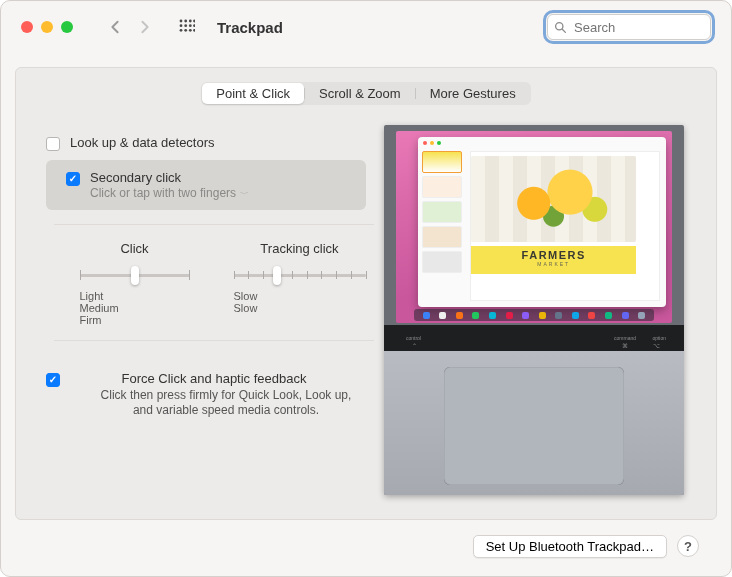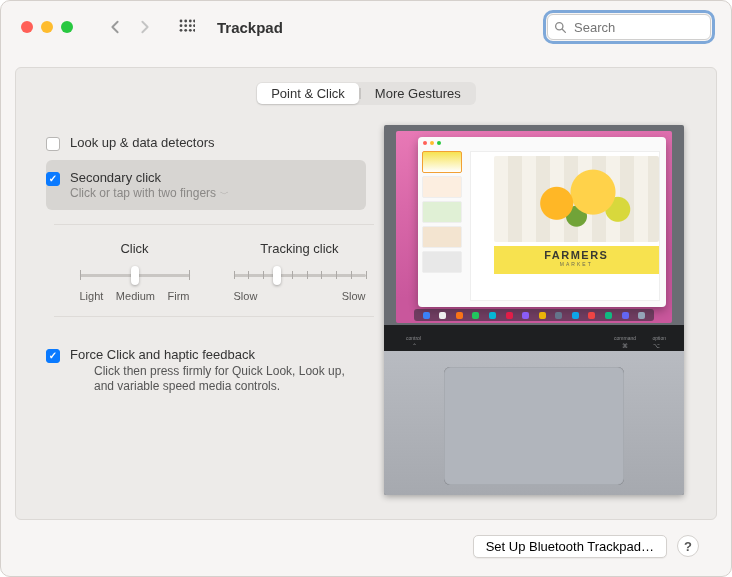--- a/index.html
+++ b/index.html
@@ -102,21 +102,21 @@
 }
 .left { flex: 0 0 320px; }
 .right { flex: 1; }
 
 .optrow {
   display: flex;
   align-items: flex-start;
   padding: 10px 8px 9px 0;
   border-radius: 6px;
 }
-.optrow.selected { background: #d7d5d2; }
+.optrow.selected { background: #d7d5d2; padding-left: 20px; }
 .chk {
   width: 14px; height: 14px; border-radius: 3px; margin-top: 2px; margin-right: 10px;
   flex-shrink: 0;
   border: 1px solid #b8b6b4; background: #fff;
   display:flex; align-items:center; justify-content:center;
 }
 .chk.checked { background: #0a7aff; border-color: #0a7aff; }
 .chk.checked::after { content: "✓"; color: #fff; font-size: 10px; font-weight: 700; line-height: 1; }
 .optrow .texts { display:flex; flex-direction:column; }
 .opttitle { font-size: 13px; color: #333; }
@@ -129,25 +129,25 @@
 .sliderbox { flex: 1; display:flex; flex-direction:column; align-items:center; }
 .slabel { font-size: 13px; color:#333; margin-bottom: 10px; }
 .strack { position: relative; height: 18px; width: 110px; }
 .sline { position: absolute; top: 8px; left:0; right:0; height: 3px; background: #c9c6c3; border-radius: 2px; }
 .stick { position: absolute; top: 4px; width: 1px; height: 10px; background: #adaaa7; }
 .sthumb {
   position: absolute; top: 0px; width: 8px; height: 19px; border-radius: 4px;
   background: #fff; box-shadow: 0 1px 3px rgba(0,0,0,.3);
 }
 .sticks2 .stick { top:5px; height:8px; }
-.smarks { display:flex; justify-content:space-between; width: 110px; margin-top: 6px; font-size: 11px; color: #5a5856; }
+.smarks { display:flex; justify-content:space-between; width: 110px; margin-top: 6px; font-size: 11px; color: #5a5856; flex-direction: column; }
 .tracking .strack { width: 132px; }
 .tracking .smarks { width: 132px; }
 
-.force { padding-left: 0; margin-top: 20px; }
+.force { padding-left: 0; margin-top: 20px; text-align: center; }
 .forcedesc { font-size: 12px; color: #555; margin-left: 24px; max-width: 270px; line-height: 15px; margin-top: 2px; }
 
 
 .preview {
   width: 300px;
   height: 370px;
   background: #6a6d73;
   border-radius: 2px;
   box-shadow: 0 2px 6px rgba(0,0,0,.3);
   position: relative;
@@ -165,21 +165,21 @@
   box-shadow: 0 4px 10px rgba(0,0,0,.3);
 }
 .apptb { height: 12px; display:flex; align-items:center; padding-left:5px; gap:3px; }
 .apptb .d { width:4px; height:4px; border-radius:50%; }
 .thumbcol { position:absolute; left:4px; top:14px; width: 40px; display:flex; flex-direction:column; gap:3px; }
 .thumb { width: 100%; height: 22px; background: #ded; border-radius:2px; border:1px solid #eee; }
 .thumb.active { border: 1.5px solid #f2a033; }
 .poster {
   position:absolute; left: 52px; right: 6px; top: 14px; bottom: 6px;
   background: #fff; border:1px solid #eee;
-  display:flex; flex-direction:column; align-items:flex-end;
+  display:flex; flex-direction:column; align-items:flex-start;
 }
 .posterimg {
   margin-top: 4px;
   width: 88%; height: 86px;
   border-radius: 2px;
   background:
     radial-gradient(circle at 38% 55%, #ffb726 0 16px, transparent 17px),
     radial-gradient(circle at 60% 42%, #ffd24a 0 22px, transparent 23px),
     radial-gradient(circle at 75% 62%, #d8d83c 0 12px, transparent 13px),
     radial-gradient(circle at 50% 70%, #71a338 0 10px, transparent 11px),
@@ -290,20 +290,21 @@
     </div>
   </div>
 
   <div class="content">
     <div class="panel">
 
       <div class="tabs">
         <div class="tabgroup">
           <div class="tab selected">Point &amp; Click</div>
           <div class="tabsep"></div>
+          <div class="tab">Scroll &amp; Zoom</div>
           <div class="tabsep"></div>
           <div class="tab">More Gestures</div>
         </div>
       </div>
 
       <div class="body2">
         <div class="left">
 
           <div class="optrow">
             <div class="chk"></div>

